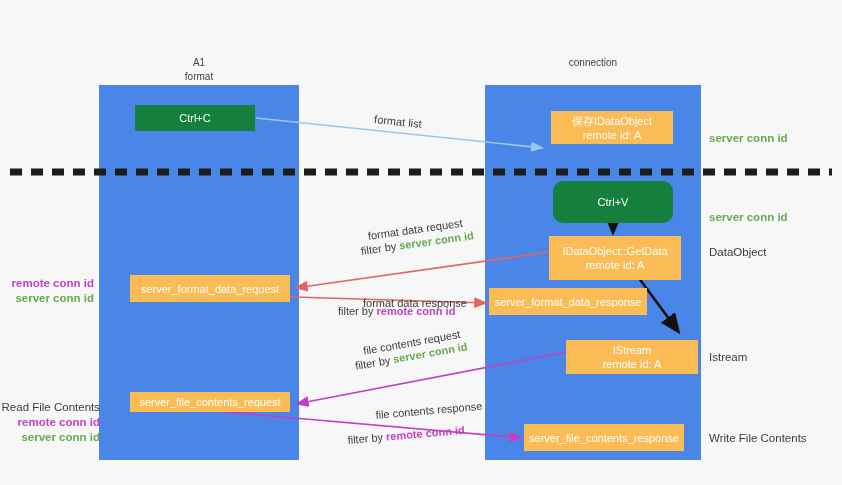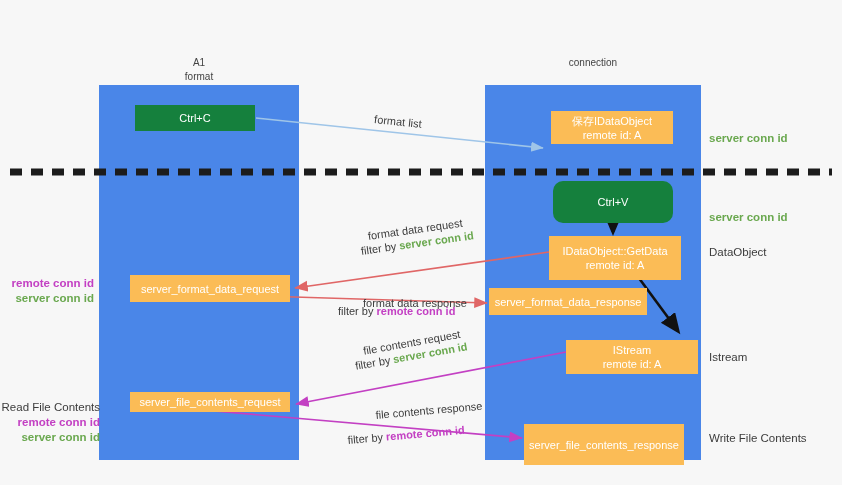--- a/index.html
+++ b/index.html
@@ -131,21 +131,21 @@
   </div>
 
   <div class="node orange" style="left:489px;top:288px;width:158px;height:27px;text-align:center;">
     <span>server_format_data_response</span>
   </div>
 
   <div class="node orange" style="left:130px;top:392px;width:160px;height:20px;">
     <span>server_file_contents_request</span>
   </div>
 
-  <div class="node orange" style="left:524px;top:424px;width:160px;height:41px;">
+  <div class="node orange" style="left:524px;top:424px;width:160px;height:27px;">
     <span>server_file_contents_response</span>
   </div>
 
   <div class="side green-txt" style="left:709px;top:131px;">server conn id</div>
   <div class="side green-txt" style="left:709px;top:210px;">server conn id</div>
   <div class="side" style="left:709px;top:245px;">DataObject</div>
   <div class="side" style="left:709px;top:350px;">Istream</div>
   <div class="side" style="left:709px;top:431px;">Write File Contents</div>
 
   <div class="leftnote" style="left:0px;top:276px;width:94px;">

